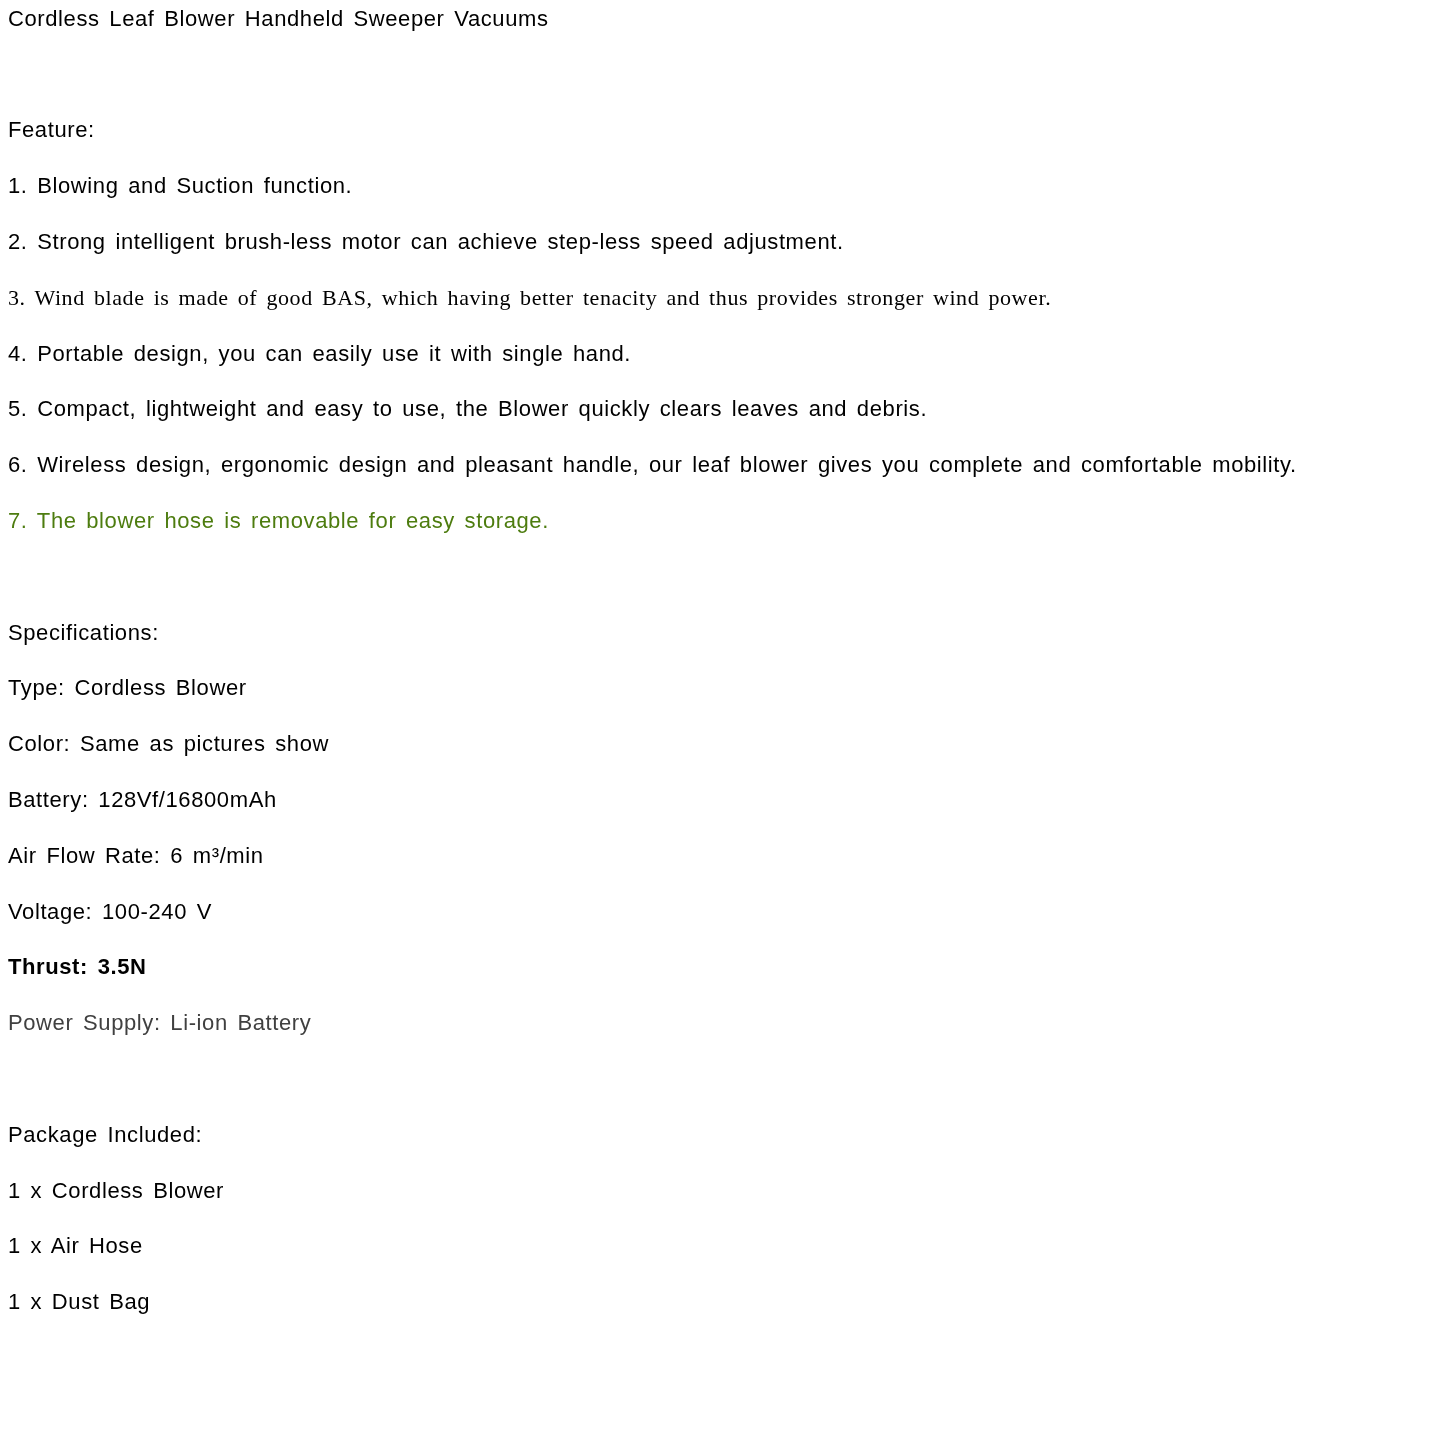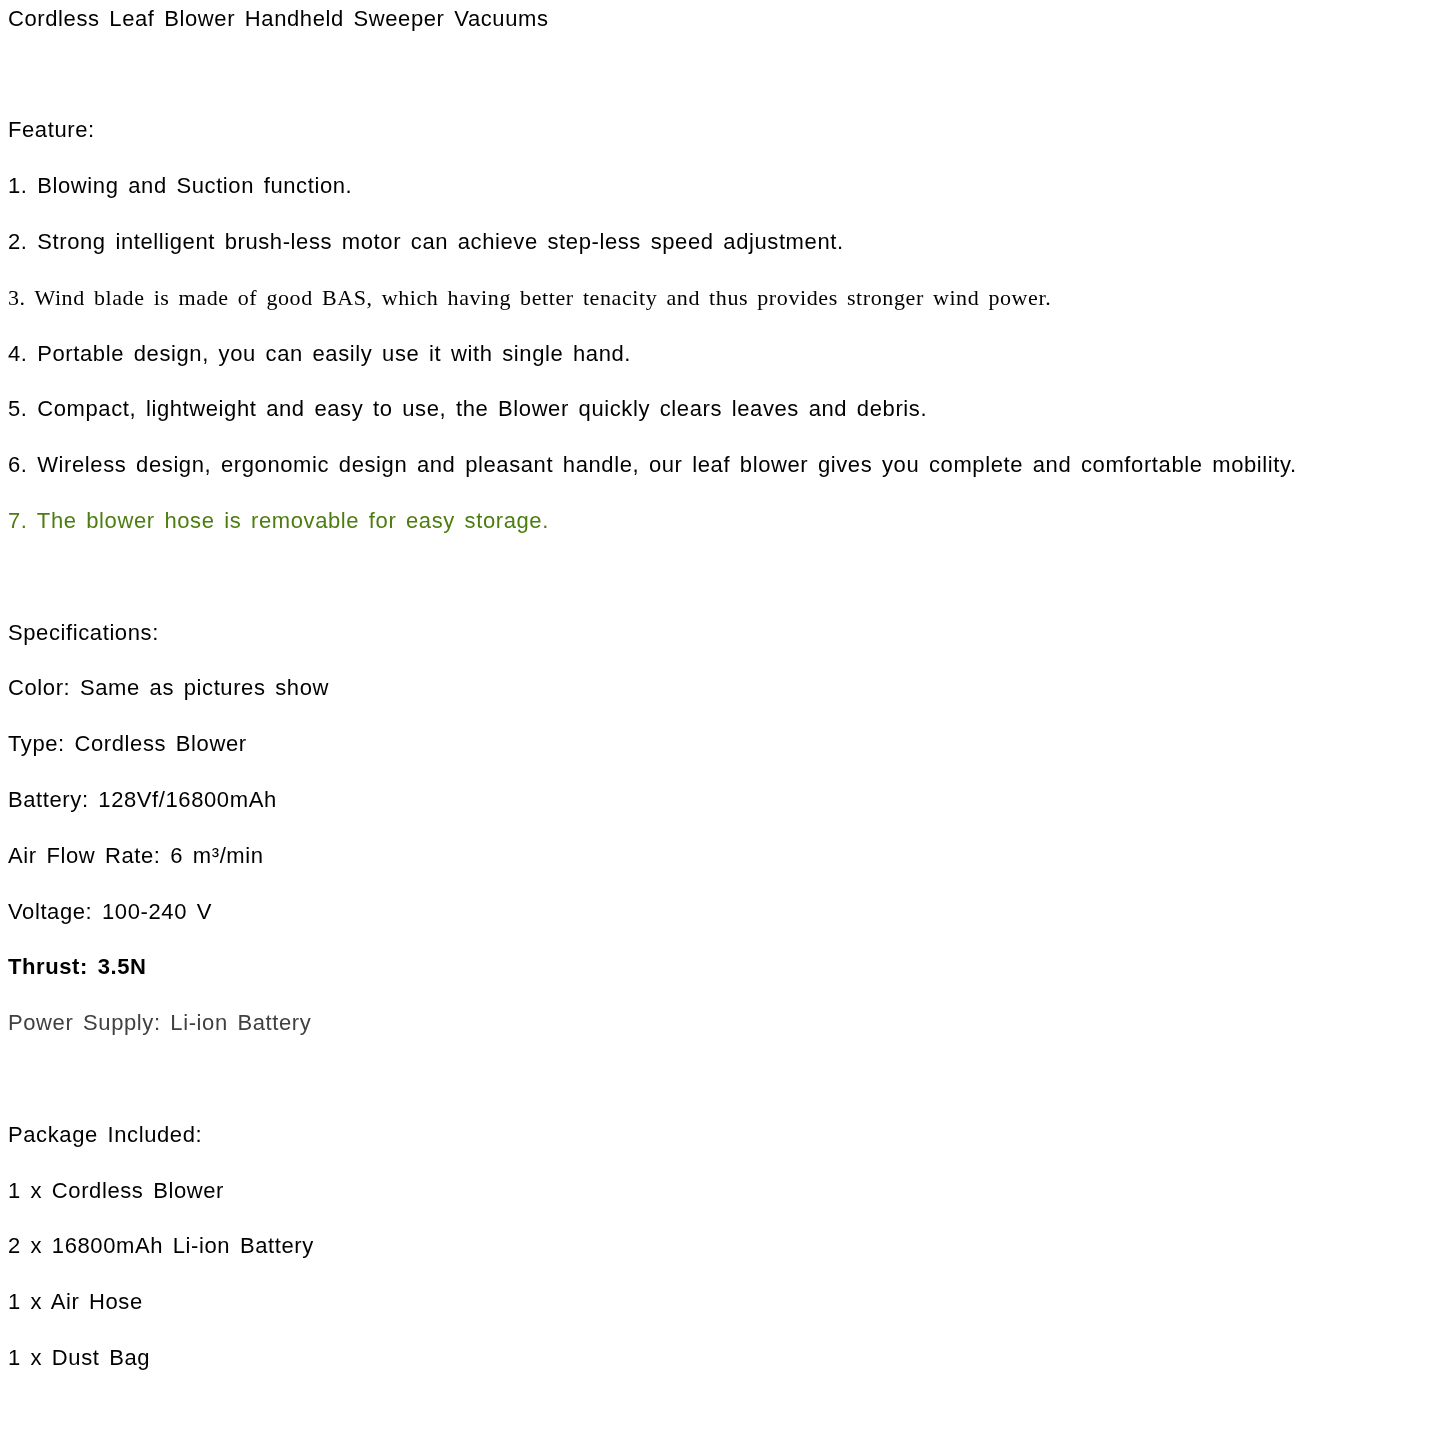--- a/index.html
+++ b/index.html
@@ -45,26 +45,25 @@
     <p class="line" style="color: rgb(0, 0, 0); text-align: right;">Feature:</p>
     <p class="line" style="color: rgb(0, 0, 0); text-align: center;">1. Blowing and Suction function.</p>
     <p class="line" style="color: rgb(0, 0, 0);">2. Strong intelligent brush-less motor can achieve step-less speed adjustment.</p>
     <p class="line" style="color: rgb(0, 0, 0); font-family: Liberation Serif, serif;">3. Wind blade is made of good BAS, which having better tenacity and thus provides stronger wind power.</p>
     <p class="line" style="color: rgb(0, 0, 0);">4. Portable design, you can easily use it with single hand.</p>
     <p class="line" style="color: rgb(0, 0, 0);">5. Compact, lightweight and easy to use, the Blower quickly clears leaves and debris.</p>
     <p class="line" style="color: rgb(0, 0, 0);">6. Wireless design, ergonomic design and pleasant handle, our leaf blower gives you complete and comfortable mobility.</p>
     <p class="line" style="color: #4d7c0f;">7. The blower hose is removable for easy storage.</p>
     <div class="line blank"></div>
     <p class="line" style="color: rgb(0, 0, 0);">Specifications:</p>
+    <p class="line" style="color: rgb(0, 0, 0);">Type: Cordless Blower</p>
     <p class="line" style="color: rgb(0, 0, 0);">Color: Same as pictures show</p>
-    <p class="line" style="color: rgb(0, 0, 0);">Type: Cordless Blower</p>
     <p class="line" style="color: rgb(0, 0, 0);">Battery: 128Vf/16800mAh</p>
     <p class="line" style="color: rgb(0, 0, 0);">Air Flow Rate: 6 m³/min</p>
     <p class="line" style="color: rgb(0, 0, 0);">Voltage: 100-240 V</p>
     <p class="line" style="color: rgb(0, 0, 0); font-weight: bold;">Thrust: 3.5N</p>
     <p class="line" style="color: #404040;">Power Supply: Li-ion Battery</p>
     <div class="line blank"></div>
     <p class="line" style="color: rgb(0, 0, 0);">Package Included:</p>
     <p class="line" style="color: rgb(0, 0, 0);">1 x Cordless Blower</p>
-    <p class="line" style="color: rgb(0, 0, 0);">2 x 16800mAh Li-ion Battery</p>
     <p class="line" style="color: rgb(0, 0, 0);">1 x Air Hose</p>
     <p class="line" style="color: rgb(0, 0, 0);">1 x Dust Bag</p>
   </div>
 
 </body></html>

